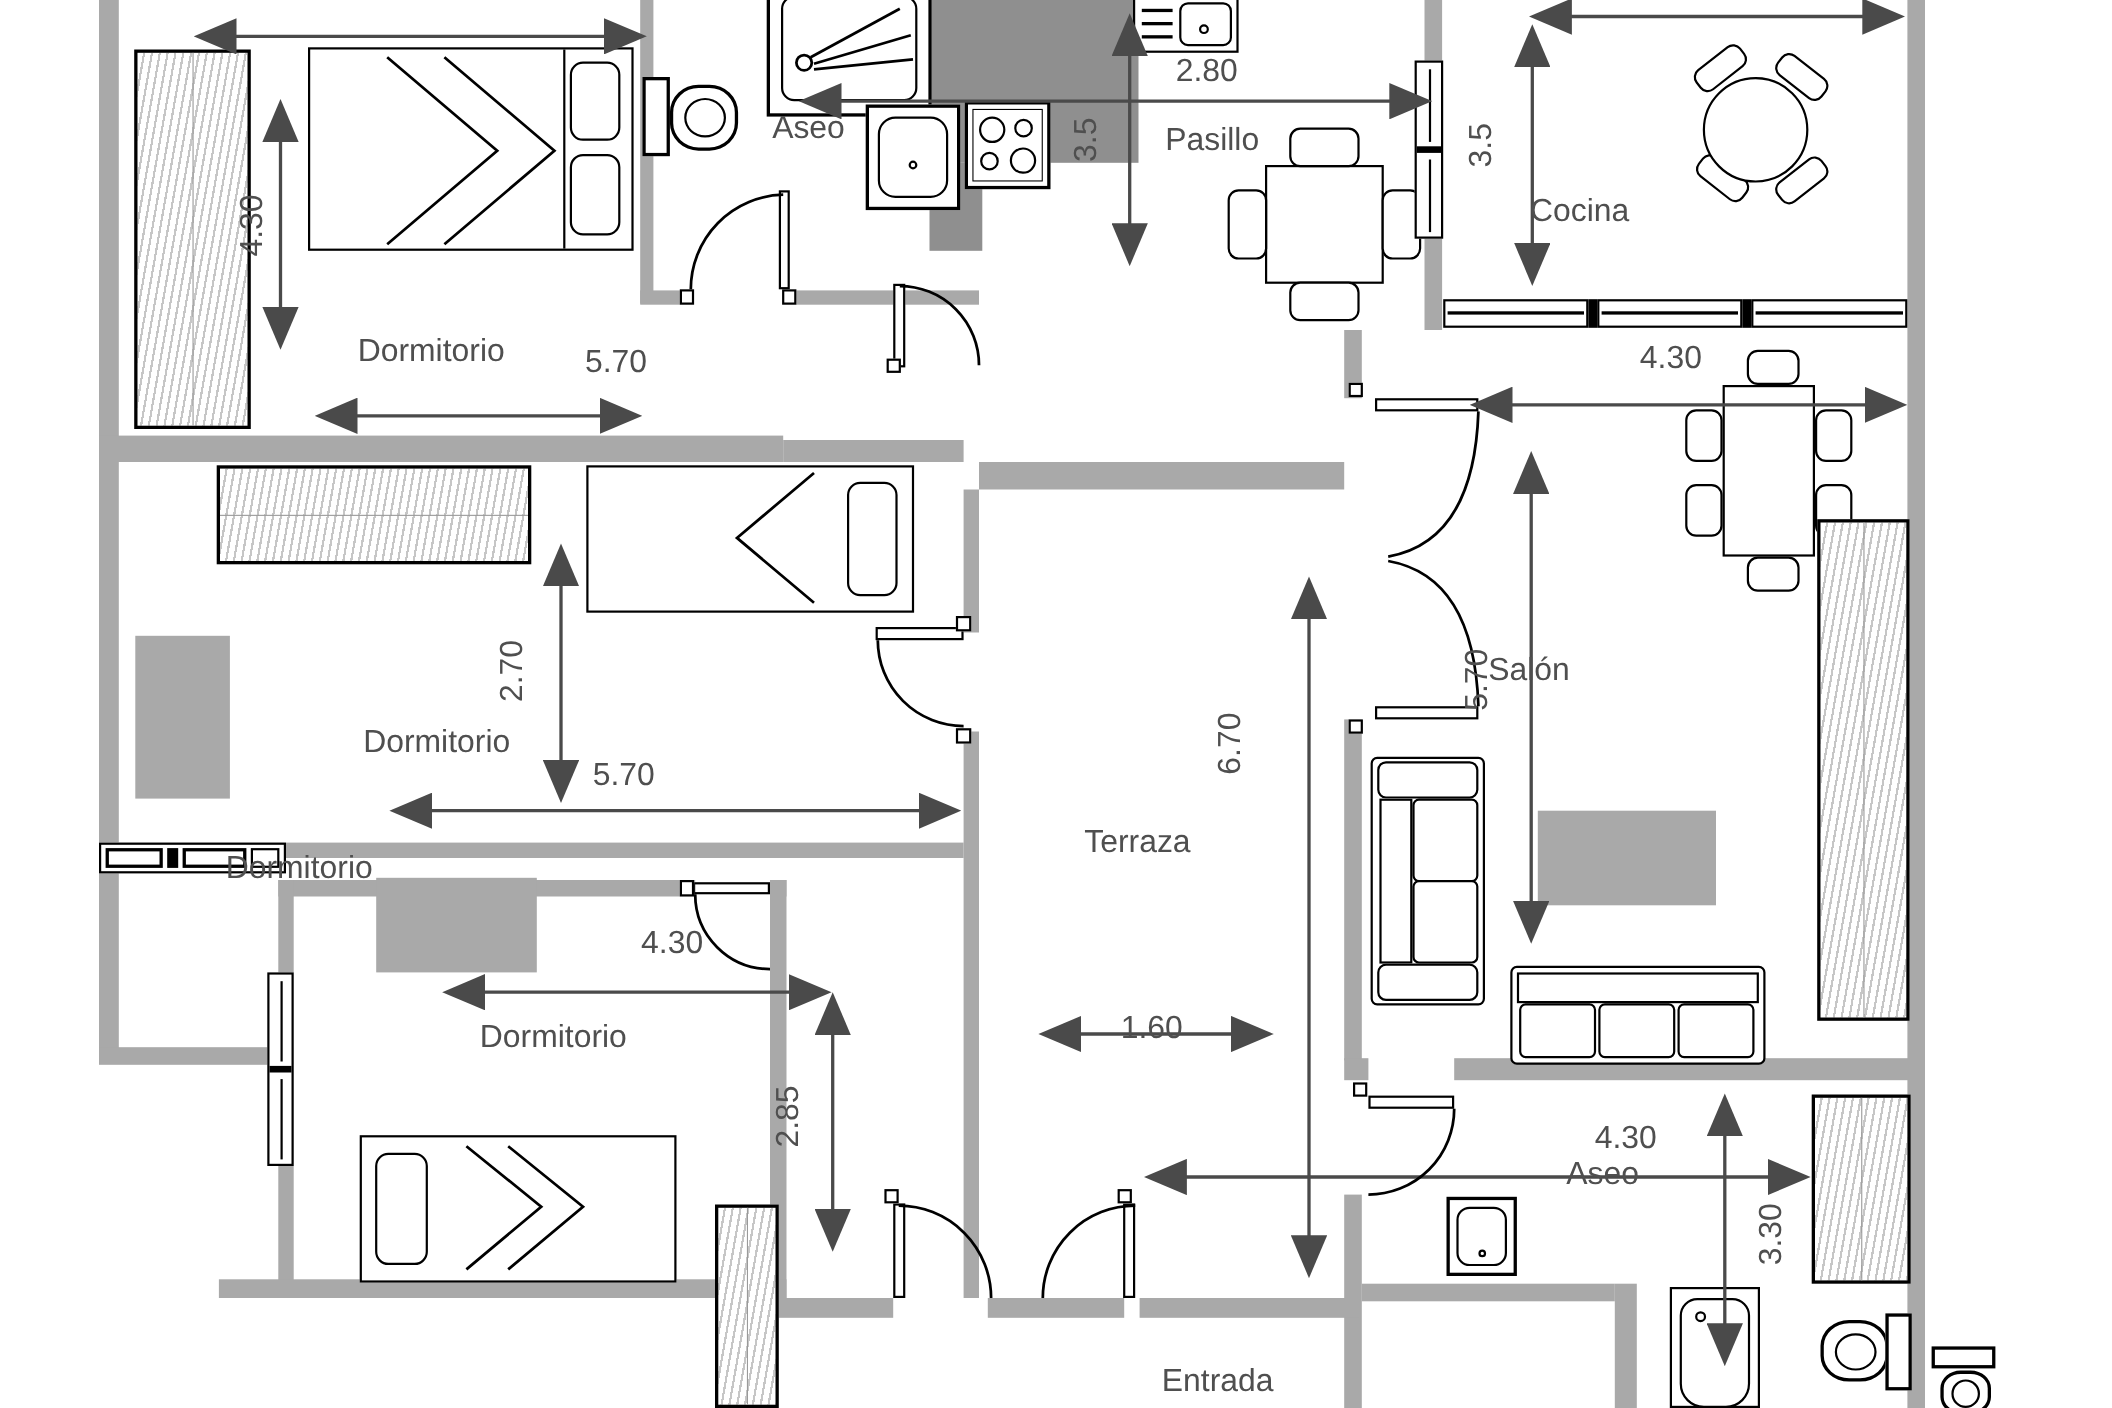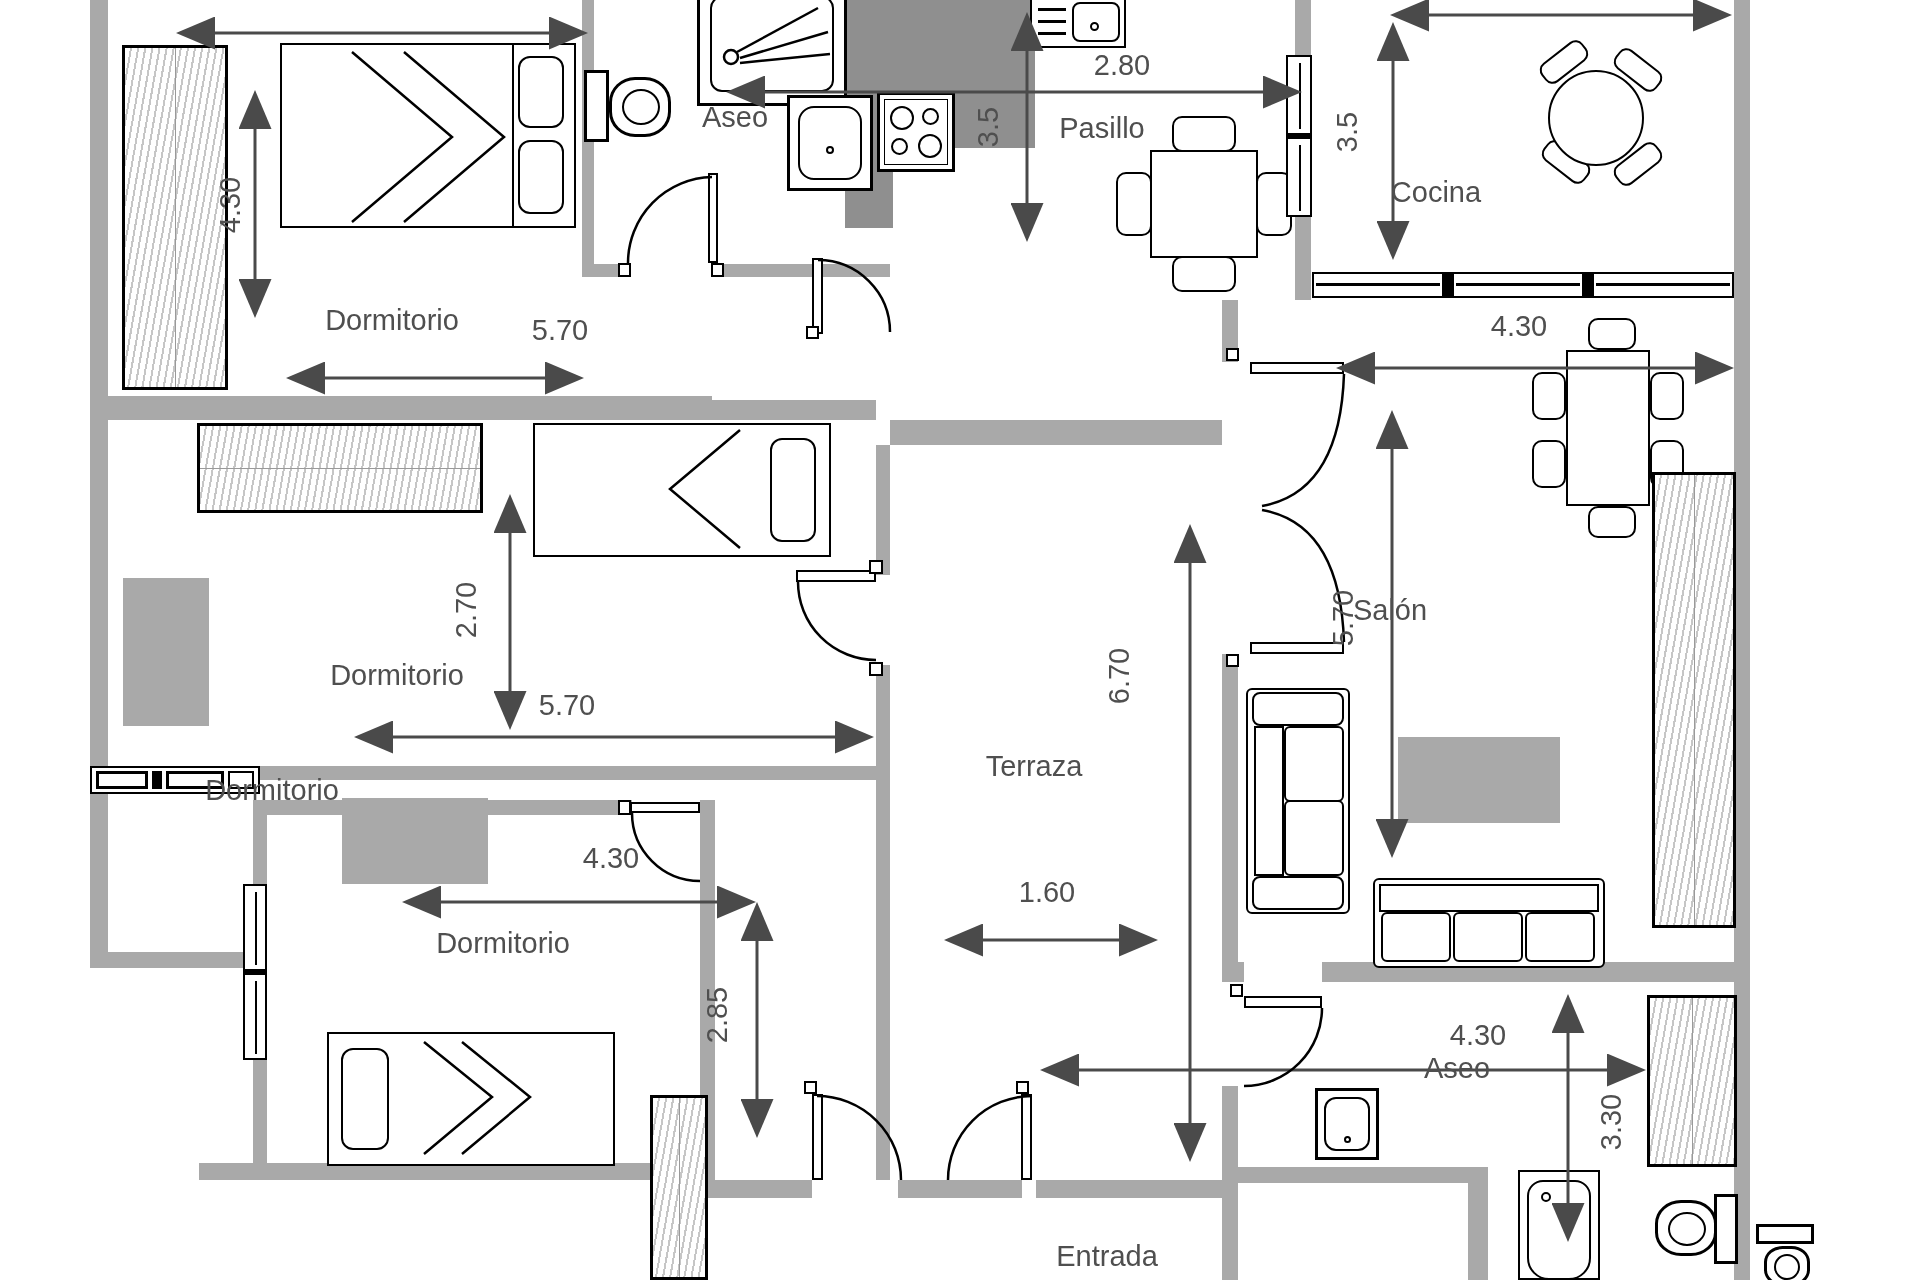--- a/index.html
+++ b/index.html
@@ -249,33 +249,33 @@
     </g>
   </svg>
 
   <div class="lbl" style="left:392px;top:320px">Dormitorio</div>
   <div class="lbl v" style="left:230px;top:205px">4.30</div>
   <div class="lbl" style="left:560px;top:330px">5.70</div>
 
   <div class="lbl" style="left:735px;top:117px">Aseo</div>
 
   <div class="lbl" style="left:1102px;top:128px">Pasillo</div>
-  <div class="lbl" style="left:1122px;top:65px">2.80</div>
+  <div class="lbl" style="left:1097px;top:65px">2.80</div>
   <div class="lbl v" style="left:988px;top:127px">3.5</div>
 
   <div class="lbl" style="left:1436px;top:192px">Cocina</div>
   <div class="lbl v" style="left:1347px;top:132px">3.5</div>
 
   <div class="lbl" style="left:1390px;top:610px">Salón</div>
   <div class="lbl" style="left:1519px;top:326px">4.30</div>
   <div class="lbl v" style="left:1343px;top:618px">5.70</div>
 
   <div class="lbl" style="left:1034px;top:766px">Terraza</div>
   <div class="lbl v" style="left:1119px;top:676px">6.70</div>
-  <div class="lbl" style="left:1047px;top:892px">1.60</div>
+  <div class="lbl" style="left:1047px;top:935px">1.60</div>
 
   <div class="lbl" style="left:397px;top:675px">Dormitorio</div>
   <div class="lbl v" style="left:466px;top:610px">2.70</div>
   <div class="lbl" style="left:567px;top:705px">5.70</div>
 
   <div class="lbl" style="left:272px;top:790px">Dormitorio</div>
 
   <div class="lbl" style="left:503px;top:943px">Dormitorio</div>
   <div class="lbl" style="left:611px;top:858px">4.30</div>
   <div class="lbl v" style="left:717px;top:1015px">2.85</div>

